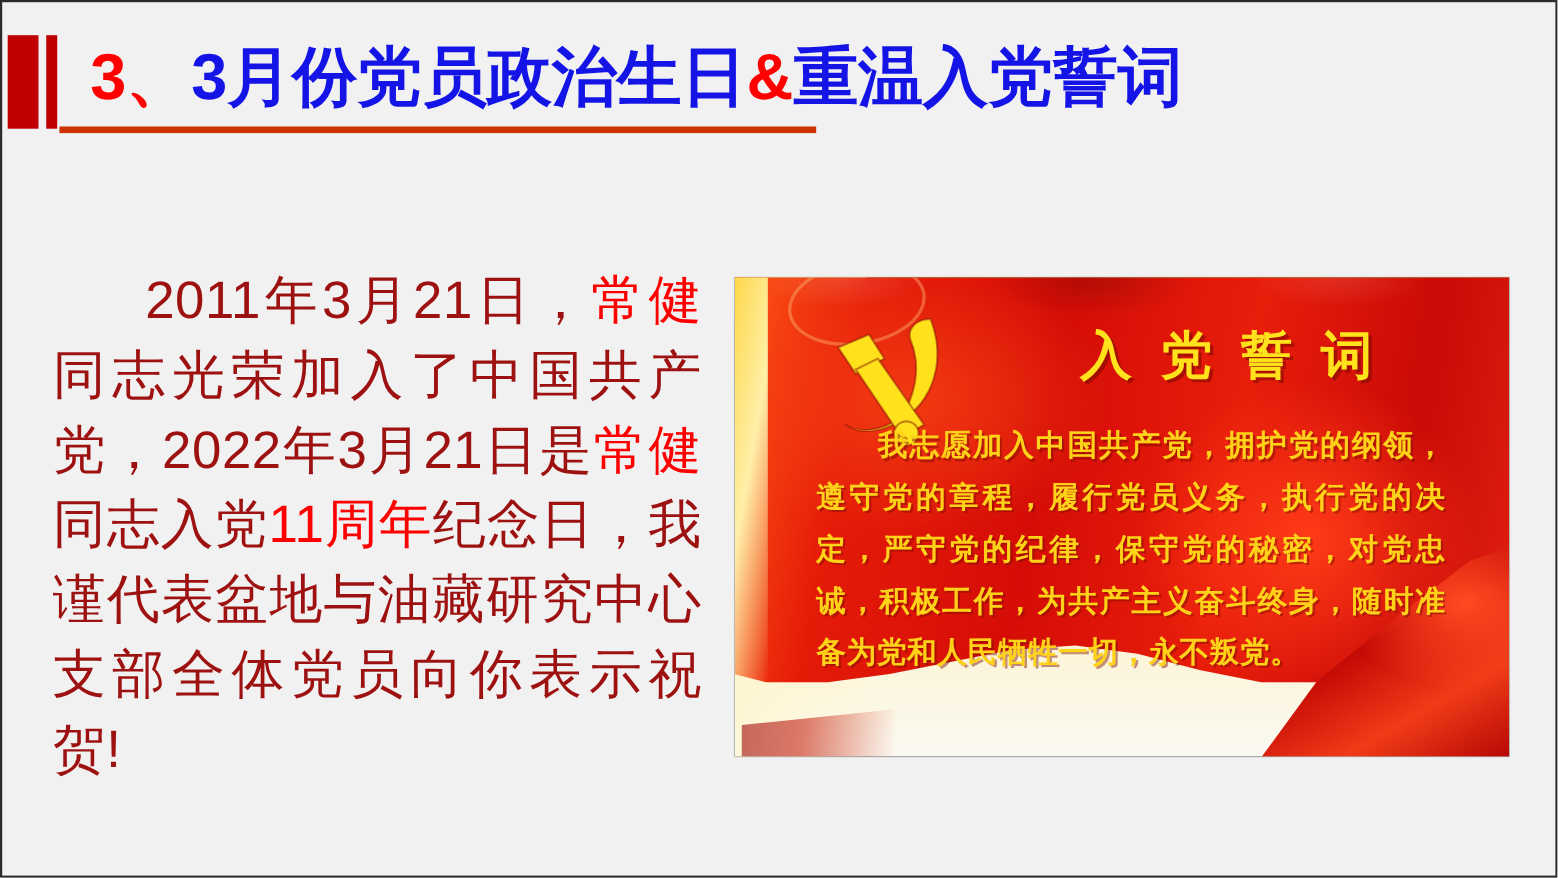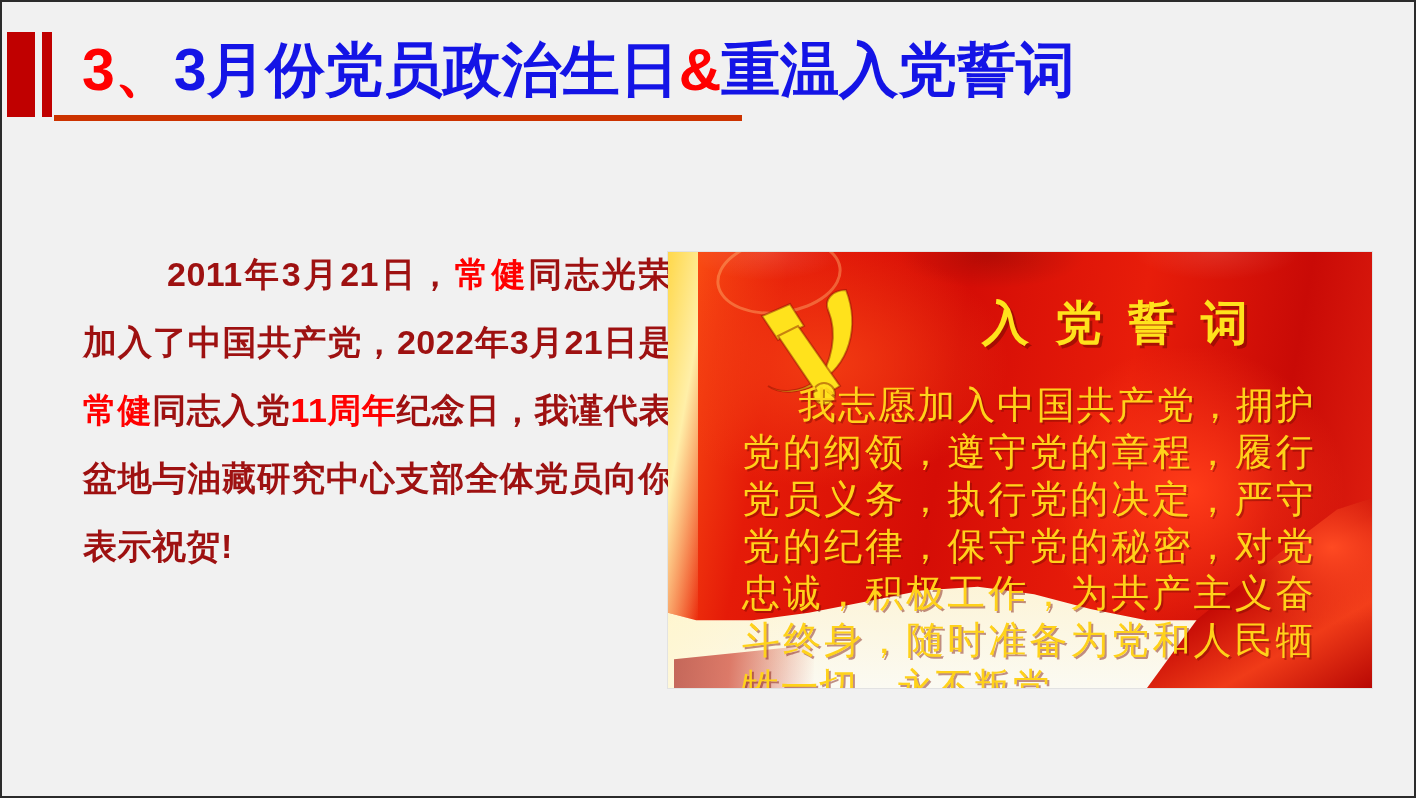--- a/index.html
+++ b/index.html
@@ -67,29 +67,28 @@
     height: 6px;
     background: #cc3300;
   }
 
   
   .body-copy {
     position: absolute;
     left: 46px;
     top: 238px;
     width: 590px;
-    font-size: 34px;
-    font-weight: bold;
+    font-size: 48px;
+    font-weight: normal;
     line-height: 68px;
     color: #9e1111;
     text-indent: 84px;
     text-align: justify;
     text-justify: inter-ideograph;
     letter-spacing: 0.5px;
-    margin-left: 35px;
   }
   .body-copy .hl {
     color: #ff0000;
   }
 
   
   .oath-figure {
     position: absolute;
     left: 666px;
     top: 250px;
@@ -206,24 +205,24 @@
     letter-spacing: 26px;
     color: #ffe21c;
     text-shadow: 3px 3px 0 rgba(120,10,0,0.55);
     white-space: nowrap;
   }
   .oath-body {
     position: absolute;
     left: 74px;
     top: 130px;
     width: 572px;
-    font-size: 38px;
+    font-size: 27px;
     line-height: 47px;
     color: #ffd21a;
-    font-weight: normal;
+    font-weight: bold;
     text-indent: 56px;
     text-align: justify;
     text-justify: inter-ideograph;
     text-shadow: 2px 2px 0 rgba(120,10,0,0.45);
     letter-spacing: 0.5px;
   }
 </style>
 </head>
 <body>
 

